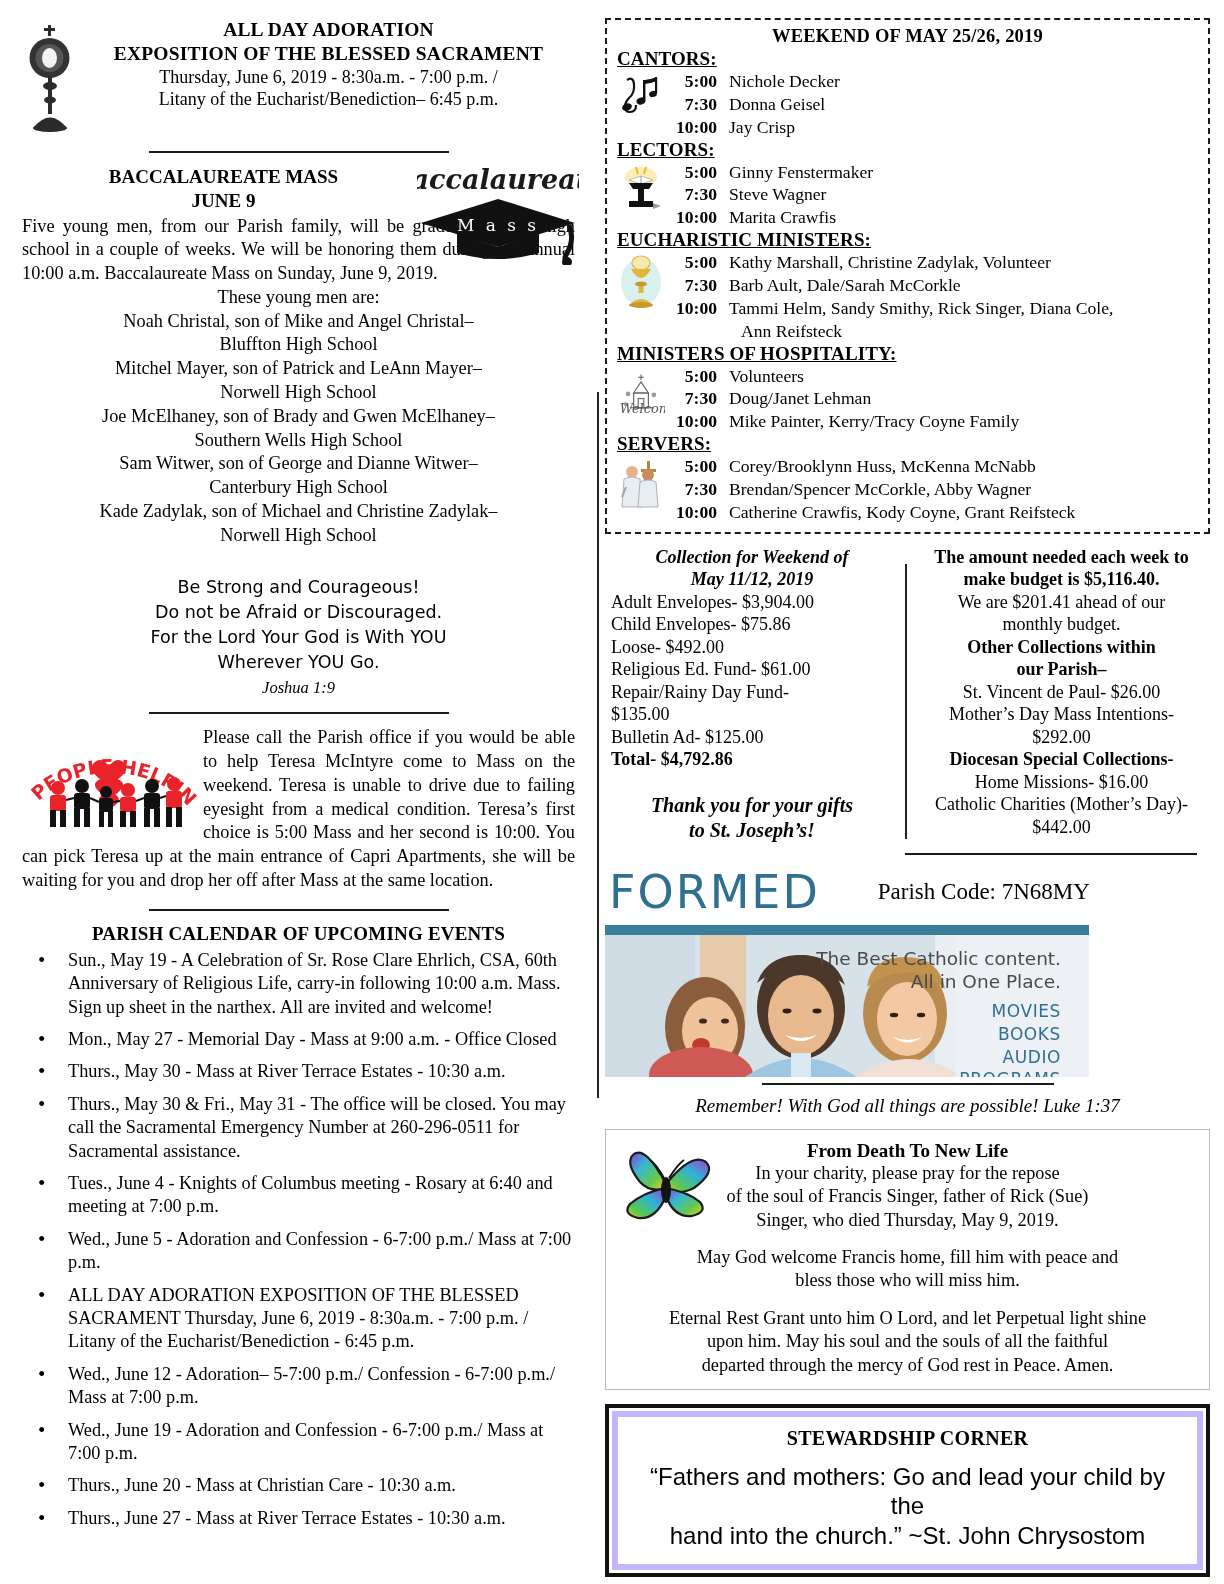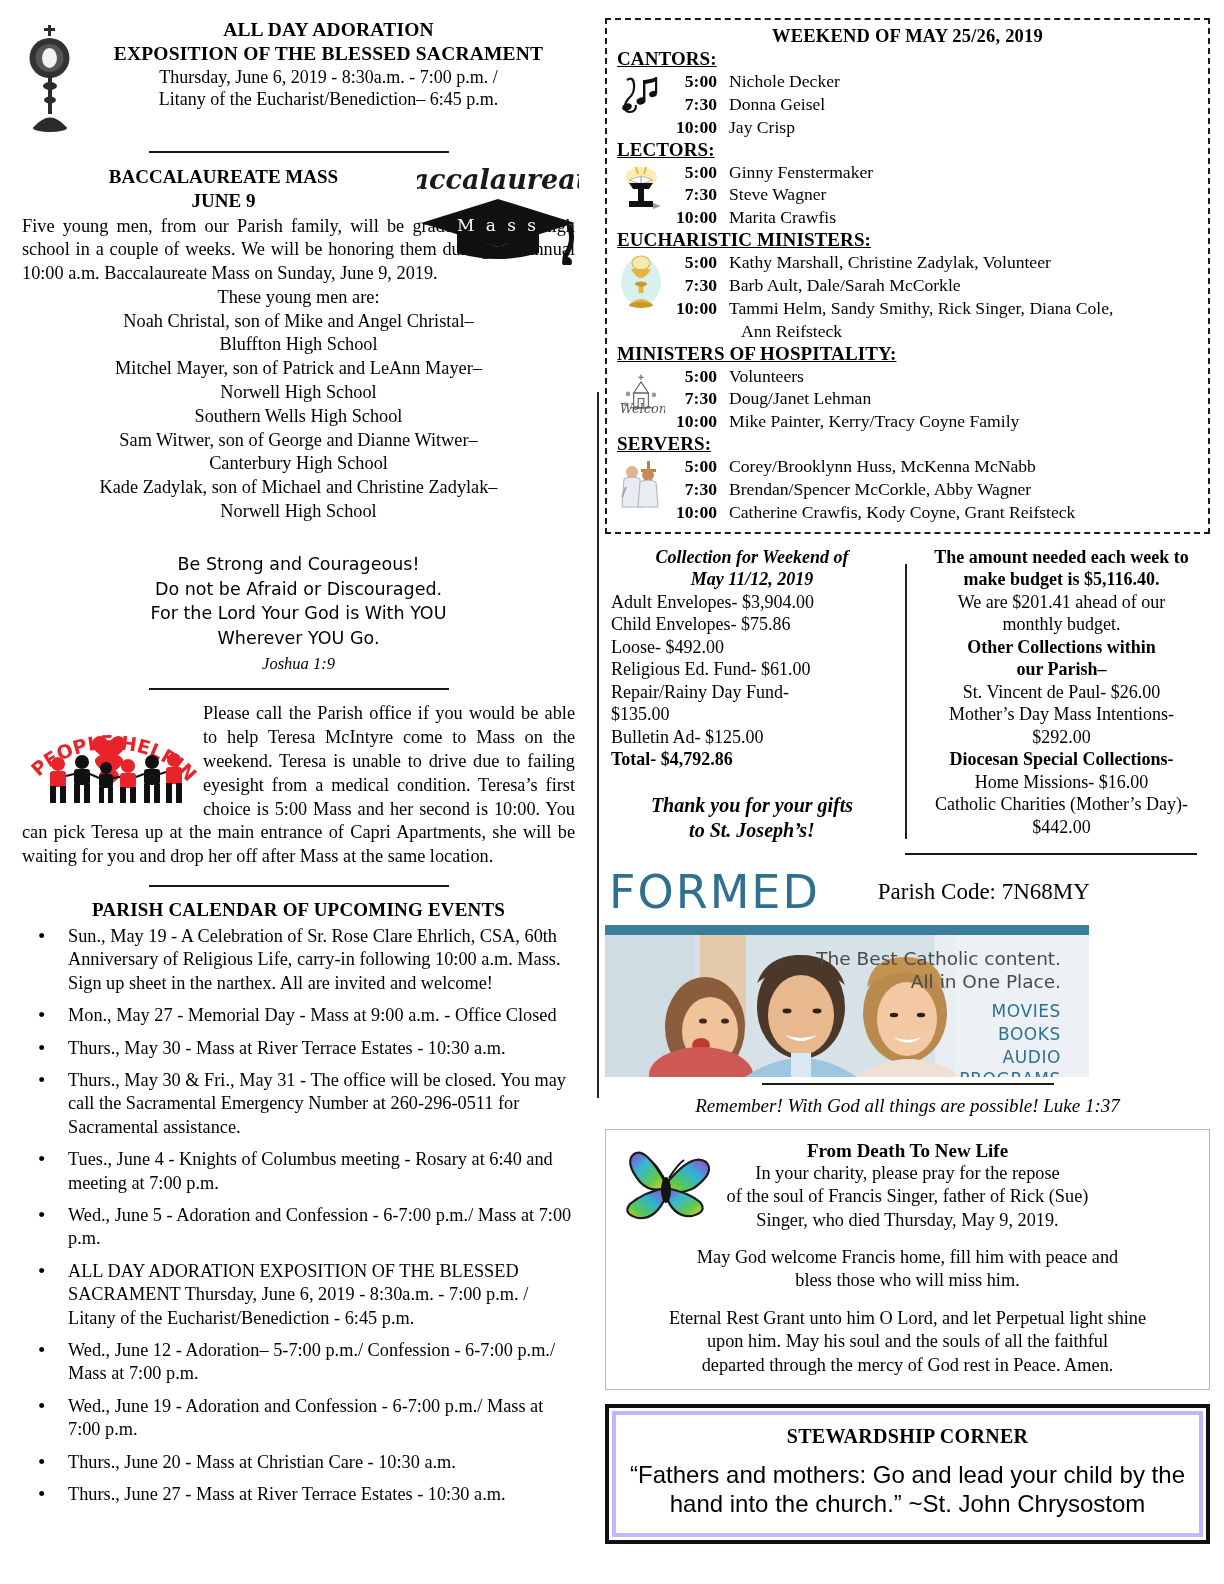--- a/index.html
+++ b/index.html
@@ -95,21 +95,21 @@
 
   
   .deathbox { border:1.4px solid #b9b9b9; margin-top:12px; padding:10px 16px 12px 16px; position:relative;}
   .butterfly { position:absolute; left:8px; top:8px; width:110px; height:92px;}
   .db-title { text-align:center; font-weight:bold; font-size:19px; }
   .db-line { text-align:center; font-size:18.3px; line-height:1.28;}
   .db-gap { height:14px; }
 
   
   .steward { border:4px solid #111; margin-top:14px; padding:3px; }
-  .steward-in { border:4px solid #c4b5fd; padding:10px 14px 14px 14px; }
+  .steward-in { border:6px solid #c4b5fd; padding:10px 14px 14px 14px; }
   .st-title { text-align:center; font-weight:bold; font-size:20px; letter-spacing:.3px;}
   .st-quote { text-align:center; font-family:Liberation Sans, sans-serif; font-size:24px; line-height:1.22; margin-top:12px;}
 </style>
 </head>
 <body>
 
 <div class="page">
 
   <div class="col-left">
 
@@ -156,20 +156,21 @@
         </svg>
       </div>
       <div class="bacc-title">BACCALAUREATE MASS</div>
       <div class="bacc-title">JUNE 9</div>
       <div class="bacc-para" style="margin-right:0;">Five young men, from our Parish family, will be graduating from high school in a couple of weeks. We will be honoring them during our annual 10:00 a.m. Baccalaureate  Mass on Sunday, June 9, 2019.</div>
       <div class="center-lines">These young men are:</div>
       <div class="center-lines">Noah Christal, son of Mike and Angel Christal–</div>
       <div class="center-lines">Bluffton High School</div>
       <div class="center-lines">Mitchel Mayer, son of Patrick and LeAnn Mayer–</div>
       <div class="center-lines">Norwell High School</div>
+      <div class="center-lines">Joe McElhaney, son of Brady and Gwen McElhaney–</div>
       <div class="center-lines">Southern Wells High School</div>
       <div class="center-lines">Sam Witwer, son of George and Dianne Witwer–</div>
       <div class="center-lines">Canterbury High School</div>
       <div class="center-lines">Kade Zadylak, son of Michael and Christine Zadylak–</div>
       <div class="center-lines">Norwell High School</div>
     </div>
 
     <div class="verse">
       <div>Be Strong and Courageous!</div>
       <div>Do not be Afraid or Discouraged.</div>

